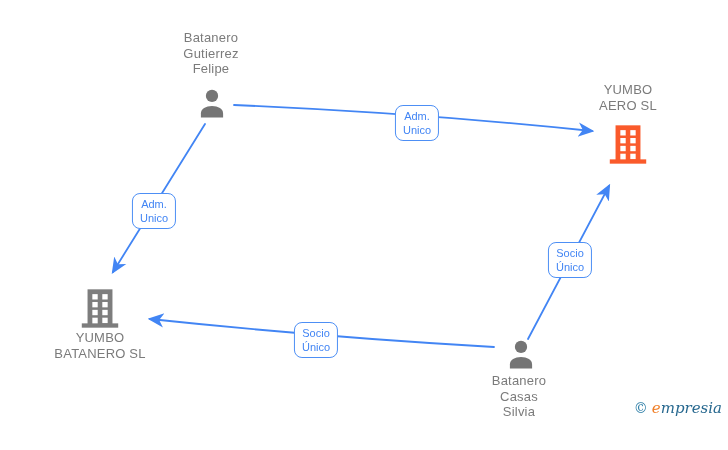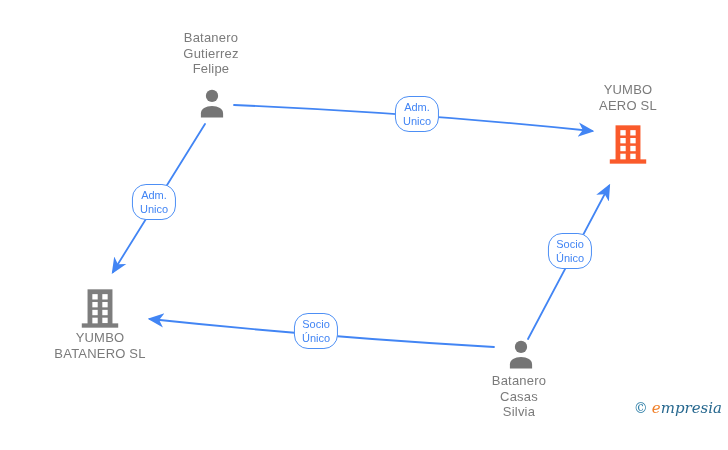--- a/index.html
+++ b/index.html
@@ -11,23 +11,23 @@
   #edge-layer path.edge{fill:none;stroke:#4285F4;stroke-width:1.8;stroke-linecap:round;}
   .node-group{display:contents;}
   .n-label{
     position:absolute;transform:translateX(-50%);text-align:center;
     white-space:pre-line;font-size:13px;line-height:15.5px;color:#7b7b7b;
     z-index:2;letter-spacing:.2px;cursor:pointer;
   }
   .n-icon{position:absolute;z-index:2;cursor:pointer;}
   .edge-label{
     position:absolute;transform:translate(-50%,-50%);z-index:3;
-    background:#ffffff;border:1.5px solid #4d8ff5;border-radius:14px;
+    background:#ffffff;border:1.5px solid #4d8ff5;border-radius:8px;
     color:#4285F4;font-size:11px;line-height:14px;text-align:center;
-    white-space:pre-line;padding:3px 7px;cursor:pointer;
+    white-space:pre-line;padding:3px 7px;cursor:pointer;margin-top:9px;
   }
   #footer-logo{
     position:absolute;right:6px;bottom:3px;z-index:4;
     font-family:"DejaVu Serif", serif;font-size:15px;cursor:pointer;
     display:flex;align-items:baseline;gap:4px;
   }
   #footer-logo .copy{color:#2b7da6;font-size:14px;}
   #footer-logo .brand{font-style:italic;}
   #footer-logo .brand .e{color:#f07f28;}
   #footer-logo .brand .rest{color:#27688f;font-style:italic;}

